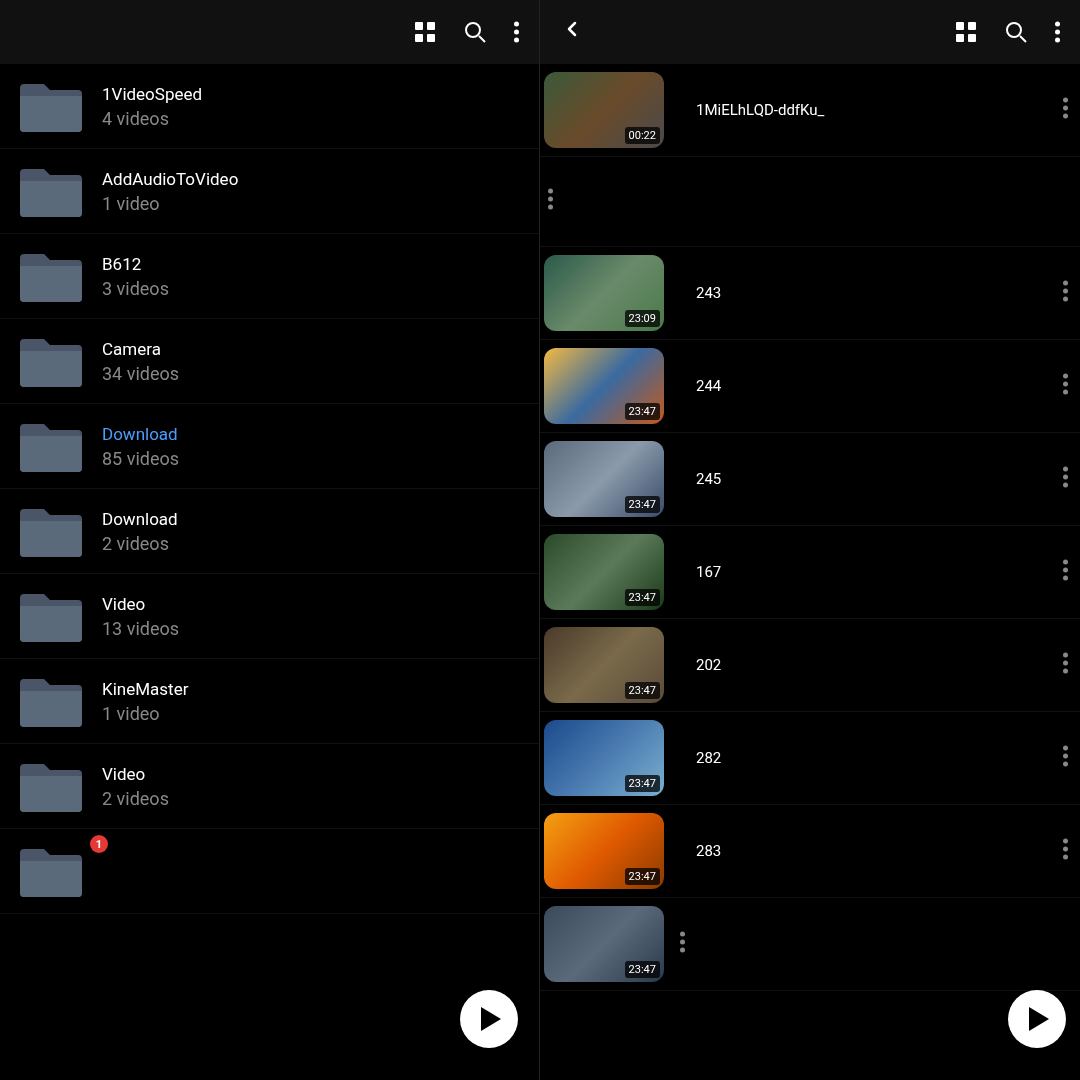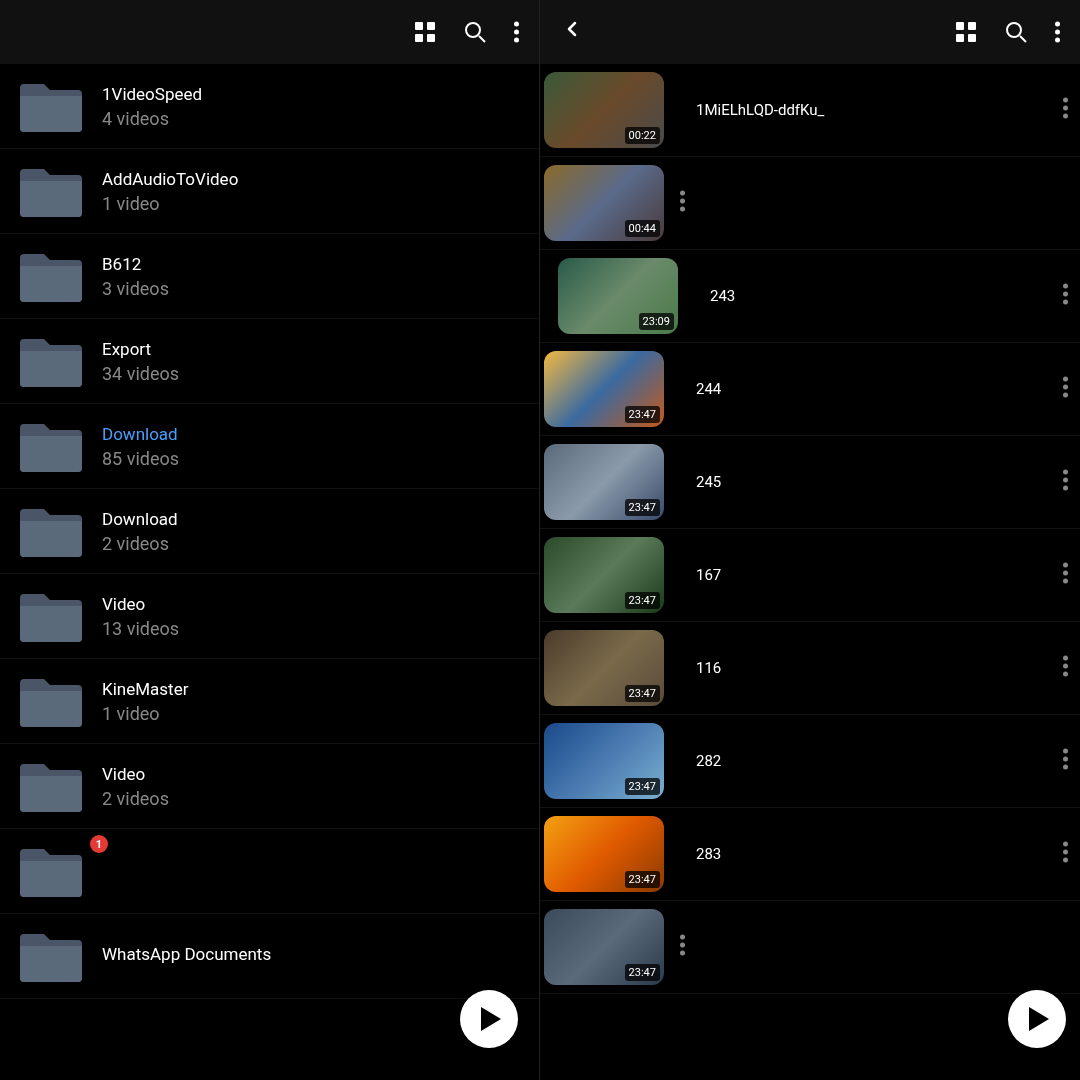--- a/index.html
+++ b/index.html
@@ -250,21 +250,21 @@
       height: 0;
       border-top: 12px solid transparent;
       border-bottom: 12px solid transparent;
       border-left: 20px solid #000;
       margin-left: 4px;
     }
 
     
     .thumb-trump { background: linear-gradient(135deg, #3a5a3a, #6a4a2a, #4a4a4a); }
     .thumb-news { background: linear-gradient(135deg, #8a6a2a, #5a6a8a, #4a3a3a); }
-    .thumb-anime1 { background: linear-gradient(135deg, #2a5a4a, #6a8a6a, #4a7a4a); margin-left: 14px; }
+    .thumb-anime1 { background: linear-gradient(135deg, #2a5a4a, #6a8a6a, #4a7a4a); }
     .thumb-anime2 { background: linear-gradient(135deg, #f4b942, #3a6aa0, #c45a1a); }
     .thumb-anime3 { background: linear-gradient(135deg, #5a6a7a, #8a9aaa, #3a4a6a); }
     .thumb-anime4 { background: linear-gradient(135deg, #2a4a2a, #5a7a5a, #1a3a1a); }
     .thumb-anime5 { background: linear-gradient(135deg, #4a3a2a, #7a6a4a, #5a4a3a); }
     .thumb-anime6 { background: linear-gradient(135deg, #1a4a8a, #4a7ab0, #7ab0d0); }
     .thumb-anime7 { background: linear-gradient(135deg, #f4a012, #e05a00, #8a3a00); }
     .thumb-anime8 { background: linear-gradient(135deg, #3a4a5a, #5a6a7a, #2a3a4a); }
   </style>
 </head>
 <body>
@@ -349,21 +349,21 @@
     <div class="badge-wrapper">
 
       <div class="folder-icon">
         <svg viewBox="0 0 70 60" fill="none">
           <path d="M4 12 Q4 8 8 8 L28 8 L34 14 L62 14 Q66 14 66 18 L66 52 Q66 56 62 56 L8 56 Q4 56 4 52 Z" fill="#4a5568"></path>
           <path d="M4 20 L66 20 L66 52 Q66 56 62 56 L8 56 Q4 56 4 52 Z" fill="#5a6a7a"></path>
         </svg>
       </div>
     </div>
     <div class="folder-info">
-      <div class="folder-name ">Export</div>
+      <div class="folder-name ">Camera</div>
       <div class="folder-count">34 videos</div>
     </div>
   </div>
         <div class="folder-item">
     <div class="badge-wrapper">
 
       <div class="folder-icon">
         <svg viewBox="0 0 70 60" fill="none">
           <path d="M4 12 Q4 8 8 8 L28 8 L34 14 L62 14 Q66 14 66 18 L66 52 Q66 56 62 56 L8 56 Q4 56 4 52 Z" fill="#4a5568"></path>
           <path d="M4 20 L66 20 L66 52 Q66 56 62 56 L8 56 Q4 56 4 52 Z" fill="#5a6a7a"></path>
@@ -437,35 +437,20 @@
   </div>
         <div class="folder-item">
     <div class="badge-wrapper">
       <div class="badge">1</div>
       <div class="folder-icon">
         <svg viewBox="0 0 70 60" fill="none">
           <path d="M4 12 Q4 8 8 8 L28 8 L34 14 L62 14 Q66 14 66 18 L66 52 Q66 56 62 56 L8 56 Q4 56 4 52 Z" fill="#4a5568"></path>
           <path d="M4 20 L66 20 L66 52 Q66 56 62 56 L8 56 Q4 56 4 52 Z" fill="#5a6a7a"></path>
         </svg>
       </div>
-    </div>
-  </div>
-        <div class="folder-item">
-    <div class="badge-wrapper">
-
-      <div class="folder-icon">
-        <svg viewBox="0 0 70 60" fill="none">
-          <path d="M4 12 Q4 8 8 8 L28 8 L34 14 L62 14 Q66 14 66 18 L66 52 Q66 56 62 56 L8 56 Q4 56 4 52 Z" fill="#4a5568"></path>
-          <path d="M4 20 L66 20 L66 52 Q66 56 62 56 L8 56 Q4 56 4 52 Z" fill="#5a6a7a"></path>
-        </svg>
-      </div>
-    </div>
-    <div class="folder-info">
-      <div class="folder-name ">WhatsApp Documents</div>
-      <div class="folder-count"></div>
     </div>
   </div>
       </div>
   </div>
 
   <div class="right-panel">
     <div class="right-header">
       <button class="back-btn">
         <svg width="24" height="24" viewBox="0 0 24 24" fill="none" stroke="white" stroke-width="2.5" stroke-linecap="round" stroke-linejoin="round">
           <polyline points="15 18 9 12 15 6"></polyline>
@@ -506,23 +491,20 @@
     <div class="video-name">1MiELhLQD-ddfKu_</div>
     <button class="more-btn">
       <svg width="5" height="22" viewBox="0 0 5 22" fill="#888">
         <circle cx="2.5" cy="3" r="2.5"></circle>
         <circle cx="2.5" cy="11" r="2.5"></circle>
         <circle cx="2.5" cy="19" r="2.5"></circle>
       </svg>
     </button>
   </div>
         <div class="video-item">
-    <div class="video-thumb thumb-news">
-      <div class="duration-badge">00:44</div>
-    </div>
     <button class="more-btn">
       <svg width="5" height="22" viewBox="0 0 5 22" fill="#888">
         <circle cx="2.5" cy="3" r="2.5"></circle>
         <circle cx="2.5" cy="11" r="2.5"></circle>
         <circle cx="2.5" cy="19" r="2.5"></circle>
       </svg>
     </button>
   </div>
         <div class="video-item">
     <div class="video-thumb thumb-anime1">
@@ -573,21 +555,21 @@
         <circle cx="2.5" cy="3" r="2.5"></circle>
         <circle cx="2.5" cy="11" r="2.5"></circle>
         <circle cx="2.5" cy="19" r="2.5"></circle>
       </svg>
     </button>
   </div>
         <div class="video-item">
     <div class="video-thumb thumb-anime5">
       <div class="duration-badge">23:47</div>
     </div>
-    <div class="video-name">116</div>
+    <div class="video-name">202</div>
     <button class="more-btn">
       <svg width="5" height="22" viewBox="0 0 5 22" fill="#888">
         <circle cx="2.5" cy="3" r="2.5"></circle>
         <circle cx="2.5" cy="11" r="2.5"></circle>
         <circle cx="2.5" cy="19" r="2.5"></circle>
       </svg>
     </button>
   </div>
         <div class="video-item">
     <div class="video-thumb thumb-anime6">

